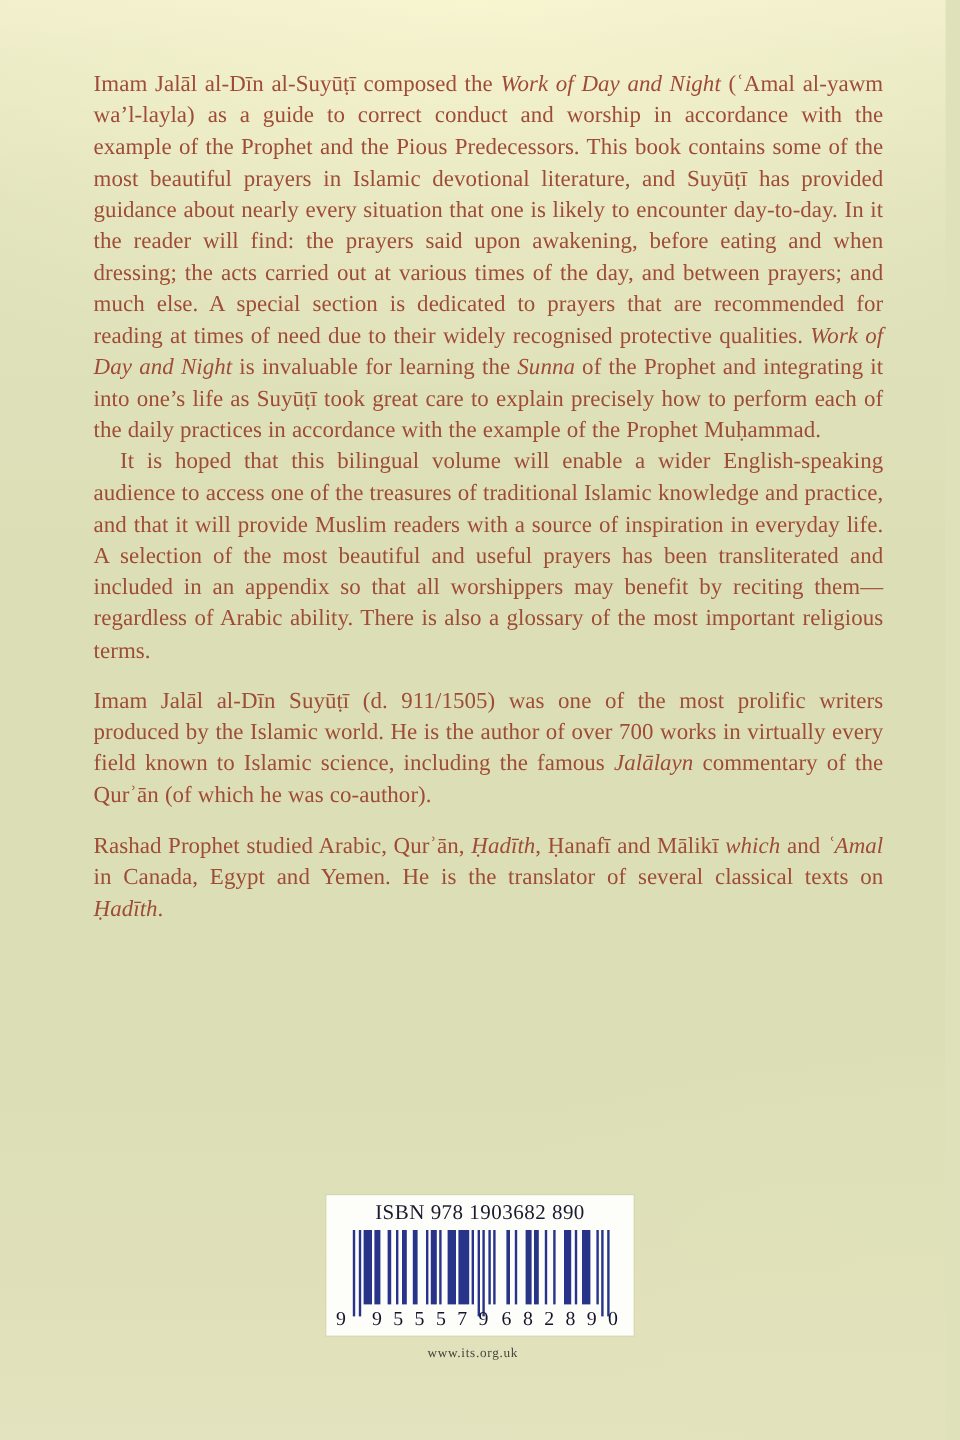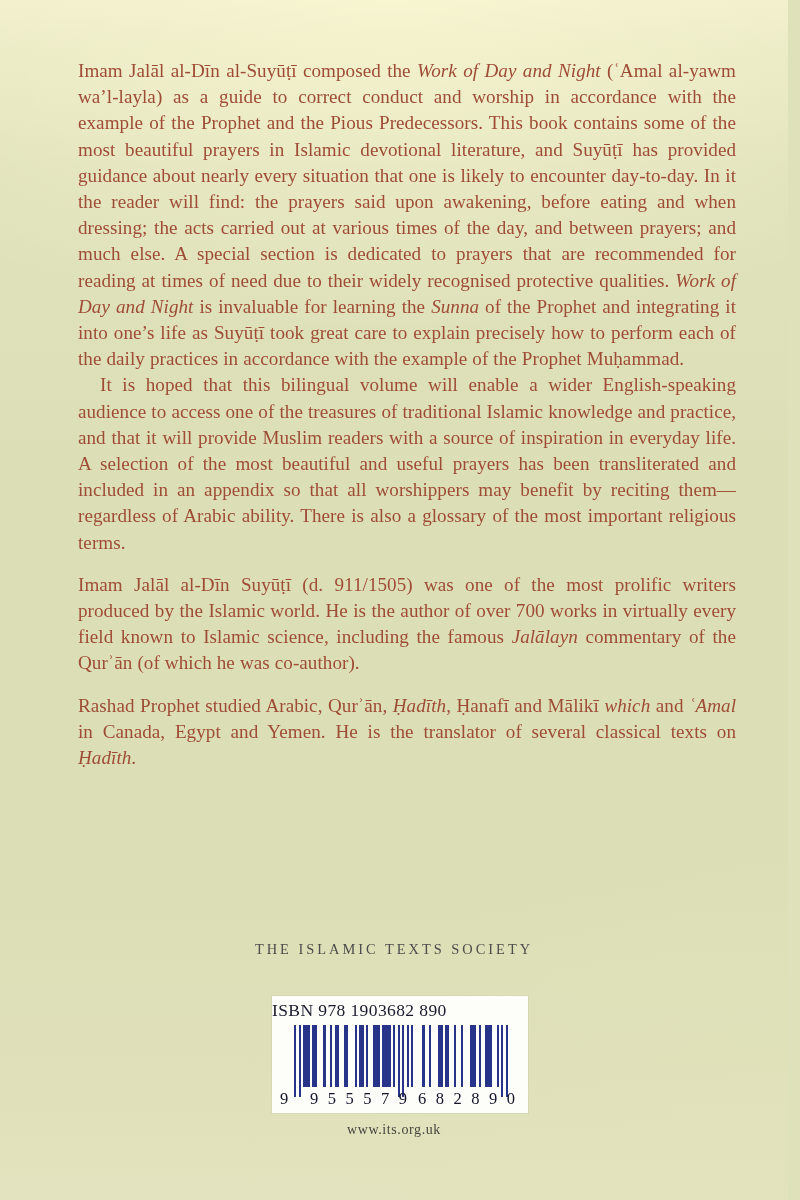--- a/index.html
+++ b/index.html
@@ -97,20 +97,21 @@
     height: 117px;
     background: #fdfdfa;
     box-shadow: 0 0 0 1px rgba(0,0,0,0.04);
   }
 
   #isbn-text {
     position: absolute;
     left: 0;
     right: 0;
     top: 4px;
+    text-align: center;
     font-size: 17.5px;
     color: #1a1a2e;
     letter-spacing: 0.4px;
     white-space: nowrap;
   }
 
   #bars {
     position: absolute;
     left: 22px;
     top: 29px;
@@ -160,40 +161,39 @@
     letter-spacing: 9.5px;
   }
 
   #website {
     position: absolute;
     left: 0;
     right: 0;
     top: 1122px;
     text-align: center;
     color: #46463f;
-    font-size: 14px;
+    font-size: 11px;
     letter-spacing: 0.6px;
   }
 </style>
 </head>
 <body>
 
 <div id="cover">
 
   <div id="paper-tone"></div>
 
   <div id="blurb">
     <p class="para"><span>Imam Jalāl al-Dīn al-Suyūṭī composed the </span><span class="ital">Work of Day and Night</span><span> (ʿAmal al-yawm wa’l-layla) as a guide to correct conduct and worship in accordance with the example of the Prophet and the Pious Predecessors. This book contains some of the most beautiful prayers in Islamic devotional literature, and Suyūṭī has provided guidance about nearly every situation that one is likely to encounter day-to-day. In it the reader will find: the prayers said upon awakening, before eating and when dressing; the acts carried out at various times of the day, and between prayers; and much else. A special section is dedicated to prayers that are recommended for reading at times of need due to their widely recognised protective qualities. </span><span class="ital">Work of Day and Night</span><span> is invaluable for learning the </span><span class="ital">Sunna</span><span> of the Prophet and integrating it into one’s life as Suyūṭī took great care to explain precisely how to perform each of the daily practices in accordance with the example of the Prophet Muḥammad.</span></p>
     <p class="para indent"><span>It is hoped that this bilingual volume will enable a wider English-speaking audience to access one of the treasures of traditional Islamic knowledge and practice, and that it will provide Muslim readers with a source of inspiration in everyday life. A selection of the most beautiful and useful prayers has been transliterated and included in an appendix so that all worshippers may benefit by reciting them—regardless of Arabic ability. There is also a glossary of the most important religious terms.</span></p>
     <p class="para gap"><span>Imam Jalāl al-Dīn Suyūṭī (d. 911/1505) was one of the most prolific writers produced by the Islamic world. He is the author of over 700 works in virtually every field known to Islamic science, including the famous </span><span class="ital">Jalālayn</span><span> commentary of the Qurʾān (of which he was co-author).</span></p>
     <p class="para gap"><span>Rashad Prophet studied Arabic, Qurʾān, </span><span class="ital">Ḥadīth</span><span>, Ḥanafī and Mālikī </span><span class="ital">which</span><span> and </span><span class="ital">ʿAmal</span><span> in Canada, Egypt and Yemen. He is the translator of several classical texts on </span><span class="ital">Ḥadīth</span><span>.</span></p>
   </div>
 
   <div id="imprint">
-    <div class="line1">THE ISLAMIC TEXTS SOCIETY</div>
   </div>
 
   <div id="barcode-panel">
     <div id="isbn-text">ISBN 978 1903682 890</div>
     <div id="bars">
         <div class="bar guard" style="width: 2.25263px;"></div>
         <div class="gap" style="width: 2.25263px;"></div>
         <div class="bar guard" style="width: 2.25263px;"></div>
         <div class="gap" style="width: 2.25263px;"></div>
         <div class="bar" style="width: 6.75789px;"></div>

